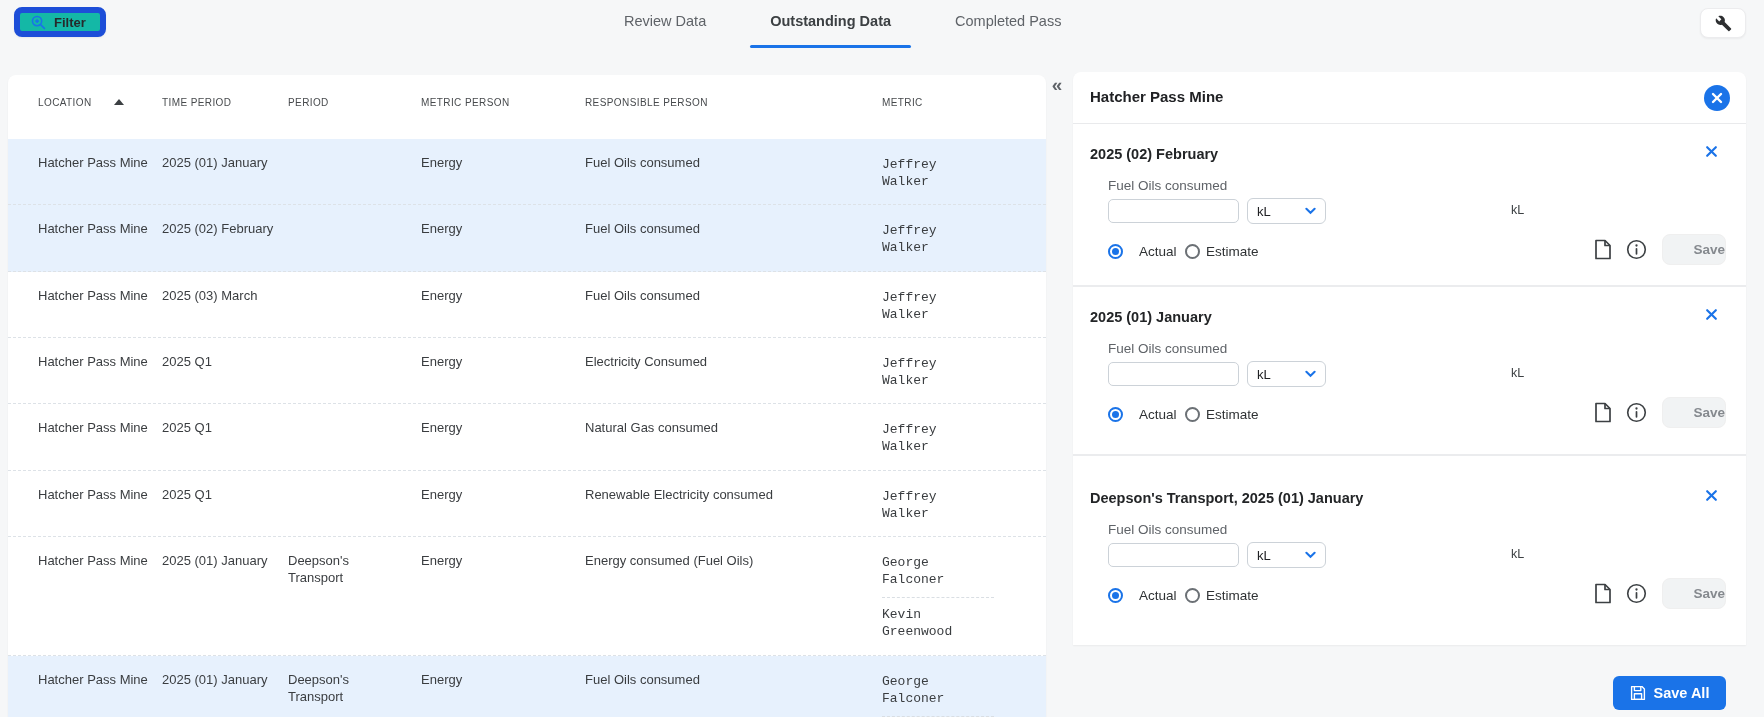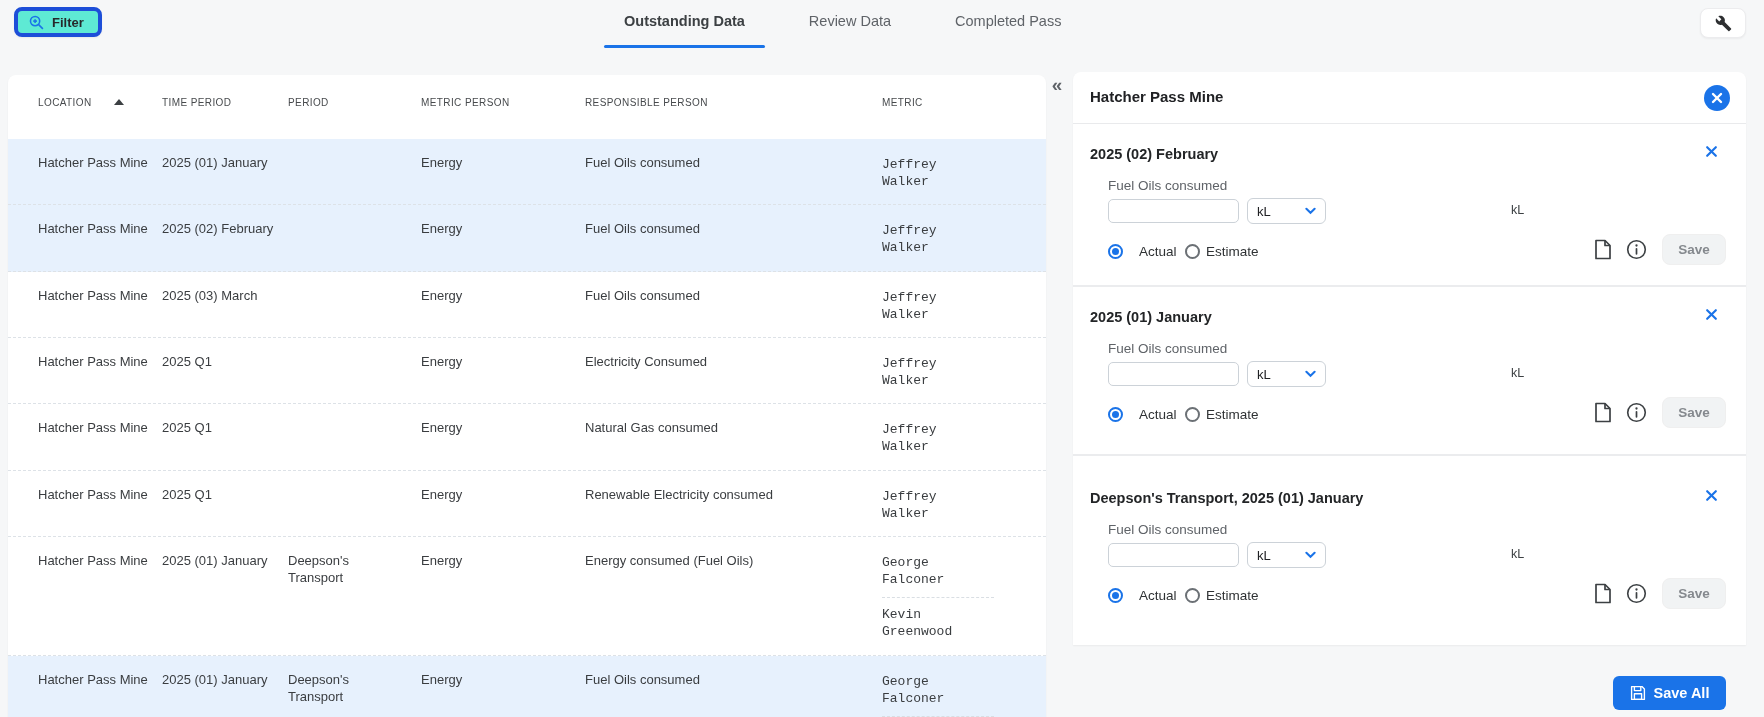--- a/index.html
+++ b/index.html
@@ -1,21 +1,21 @@
 <!DOCTYPE html>
 <html><head>
 <meta charset="utf-8">
 <style>
   * { margin:0; padding:0; box-sizing:border-box; }
   html,body { width:1764px; height:717px; overflow:hidden; }
   body { background:#f6f7f8; font-family:"Liberation Sans", sans-serif; color:#3c4043; position:relative; }
 
   
   .filter-btn { position:absolute; left:14px; top:7px; height:30px; padding:0 14px 0 10px;
-    background:#5eead4; border:4px solid #1d4ed8; border-radius:8px; display:flex; align-items:center;
+    background:#14b8a6; border:6px solid #1d4ed8; border-radius:8px; display:flex; align-items:center;
     gap:7px; cursor:pointer; box-shadow:0 1px 2px rgba(0,0,0,.06); }
   .filter-btn span.lbl { font-size:13px; font-weight:bold; color:#27292b; }
 
   .tabs { position:absolute; left:592px; top:0; height:50px; display:flex; }
   .tab { padding:0 32px; height:50px; display:flex; align-items:flex-start; padding-top:13px;
     font-size:14.5px; color:#5f6368; cursor:pointer; position:relative; }
   .tab.active { color:#3c4043; font-weight:bold; }
   .tab.active::after { content:""; position:absolute; left:12px; right:12px; bottom:2px; height:3px;
     background:#1a73e8; border-radius:2px; }
 
@@ -70,21 +70,21 @@
   .radio.actual { left:35px;gap:16px; }
   .radio.estimate { left:112px; }
   .rb { width:15px; height:15px; border:2px solid #6b7075; border-radius:50%; position:relative; flex:0 0 auto; }
   .rb.on { border-color:#1a73e8; }
   .rb.on::after { content:""; position:absolute; inset:2px; background:#1a73e8; border-radius:50%; }
   .rlab { font-size:13.5px; color:#2f3234; }
   .doc-ic { position:absolute; left:521px; top:115px; cursor:pointer; }
   .info-ic { position:absolute; left:553px; top:115px; cursor:pointer; }
   .save-btn { position:absolute; left:589px; top:110px; width:64px; height:31px; background:#f1f3f4;
     border:1px solid #efefef; border-radius:8px; font-size:13.5px; font-weight:bold; color:#85898e;
-    cursor:pointer; font-family:"Liberation Sans", sans-serif; }
+    cursor:pointer; font-family:"Liberation Sans", sans-serif;text-align:right; }
 
   .save-all { position:absolute; left:1613px; top:676px; width:113px; height:34px; background:#1a73e8;
     border:none; border-radius:6px; color:#fff; font-size:14.5px; font-weight:bold; cursor:pointer;
     display:flex; align-items:center; justify-content:center; gap:8px; font-family:"Liberation Sans", sans-serif; }
 
   svg { display:block; }
 </style>
 </head>
 <body>
 
@@ -94,22 +94,22 @@
       <circle cx="10" cy="10" r="6.5"></circle>
         <line x1="15" y1="15" x2="21" y2="21"></line>
       <line x1="10" y1="7.3" x2="10" y2="12.7"></line>
         <line x1="7.3" y1="10" x2="12.7" y2="10"></line>
     </svg>
   </span>
   <span class="lbl">Filter</span>
 </div>
 
 <div class="tabs">
+  <div class="tab">Review Data</div>
   <div class="tab active">Outstanding Data</div>
-  <div class="tab">Review Data</div>
   <div class="tab">Completed Pass</div>
 </div>
 
 <div class="wrench-btn">
   <span>
     <svg width="17" height="17" viewBox="0 0 24 24" fill="#2d2f31">
       <path d="M22.7 19l-9.1-9.1c.9-2.3.4-5-1.5-6.9-2-2-5-2.4-7.4-1.3L9 6 6 9 1.6 4.7C.4 7.1.9 10.1 2.9 12.1c1.9 1.9 4.6 2.4 6.9 1.5l9.1 9.1c.4.4 1 .4 1.4 0l2.3-2.3c.5-.4.5-1.1.1-1.4z"></path>
     </svg>
   </span>
 </div>

